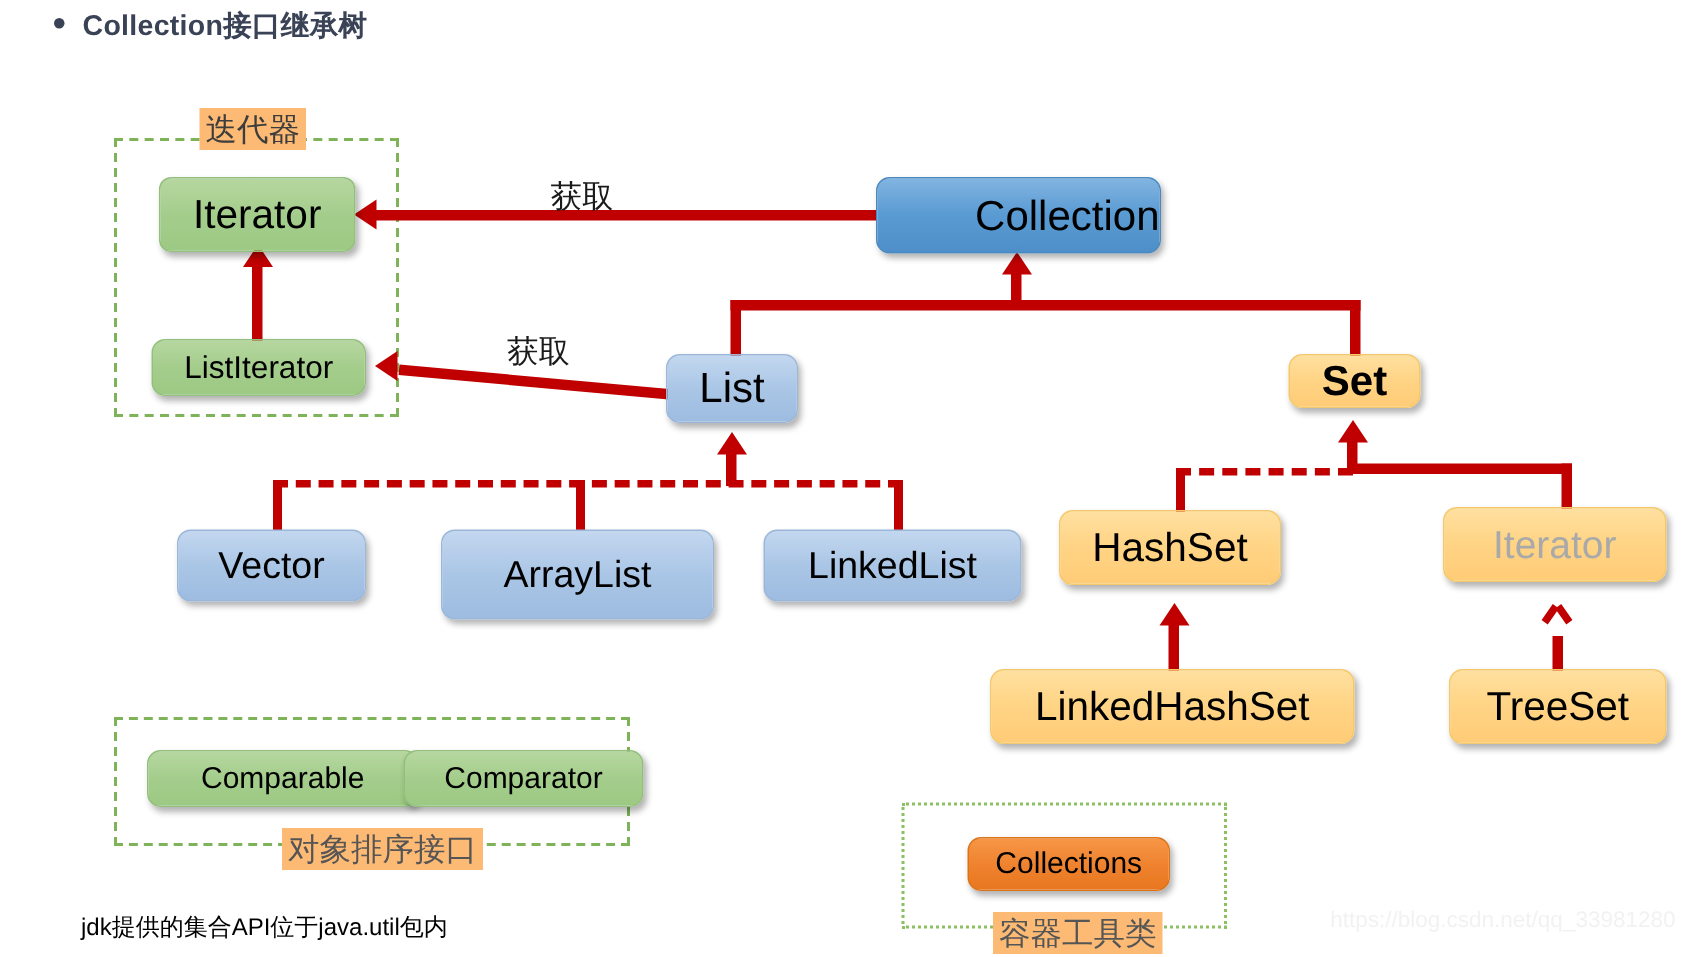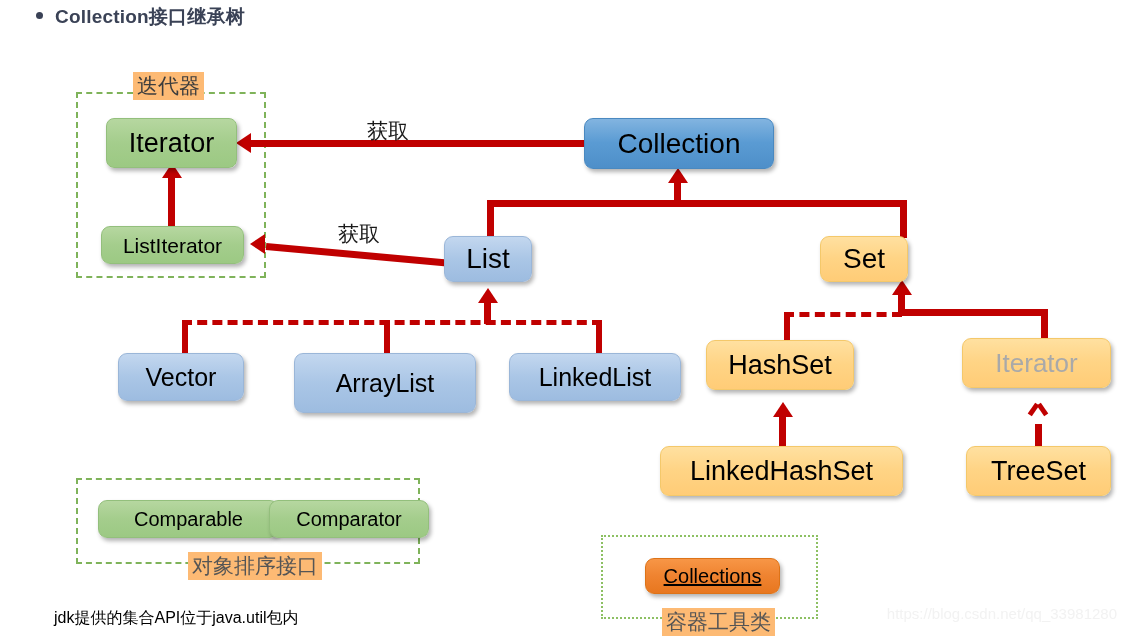--- a/index.html
+++ b/index.html
@@ -74,21 +74,20 @@
   .green {
     background: linear-gradient(180deg, #b6d7a0 0%, #a4cd8c 50%, #9cc983 100%);
     border: 1px solid #93bf7c;
     color: #000;
   }
   
   .orange {
     background: linear-gradient(180deg, #f79646 0%, #ef8330 50%, #e8771f 100%);
     border: 1px solid #dd7318;
     color: #000;
-    text-decoration: underline;
   }
   .muted-text { color: #a9a9a9; }
 
   
   .group-frame {
     position: absolute;
     box-sizing: border-box;
     z-index: 1;
   }
   .frame-dashed { border: 2px dashed #7fb35a; }
@@ -240,29 +239,29 @@
 <div class="arrow-up-open" style="left:1030px; top:404px;"></div>
 
 <div class="node green" style="left:106px; top:118px; width:131px; height:50px; font-size:27px;border-radius:8px;">
   <span>Iterator</span>
 </div>
 
 <div class="node green" style="left:101px; top:226px; width:143px; height:38px; font-size:21px;">
   <span>ListIterator</span>
 </div>
 
-<div class="node blue-dark" style="left:584px; top:118px; width:190px; height:51px; font-size:28px;">
+<div class="node blue-dark" style="left:584px; top:118px; width:190px; height:51px; font-size:28px;justify-content:flex-end;">
   <span>Collection</span>
 </div>
 
 <div class="node blue-light" style="left:444px; top:236px; width:88px; height:46px; font-size:28px;">
   <span>List</span>
 </div>
 
-<div class="node amber" style="left:820px; top:236px; width:88px; height:46px; font-size:28px;">
+<div class="node amber" style="left:859px; top:236px; width:88px; height:36px; font-size:28px;font-weight:bold;">
   <span>Set</span>
 </div>
 
 <div class="node blue-light" style="left:118px; top:353px; width:126px; height:48px; font-size:25px;">
   <span>Vector</span>
 </div>
 
 <div class="node blue-light" style="left:294px; top:353px; width:182px; height:60px; font-size:25px;">
   <span>ArrayList</span>
 </div>

